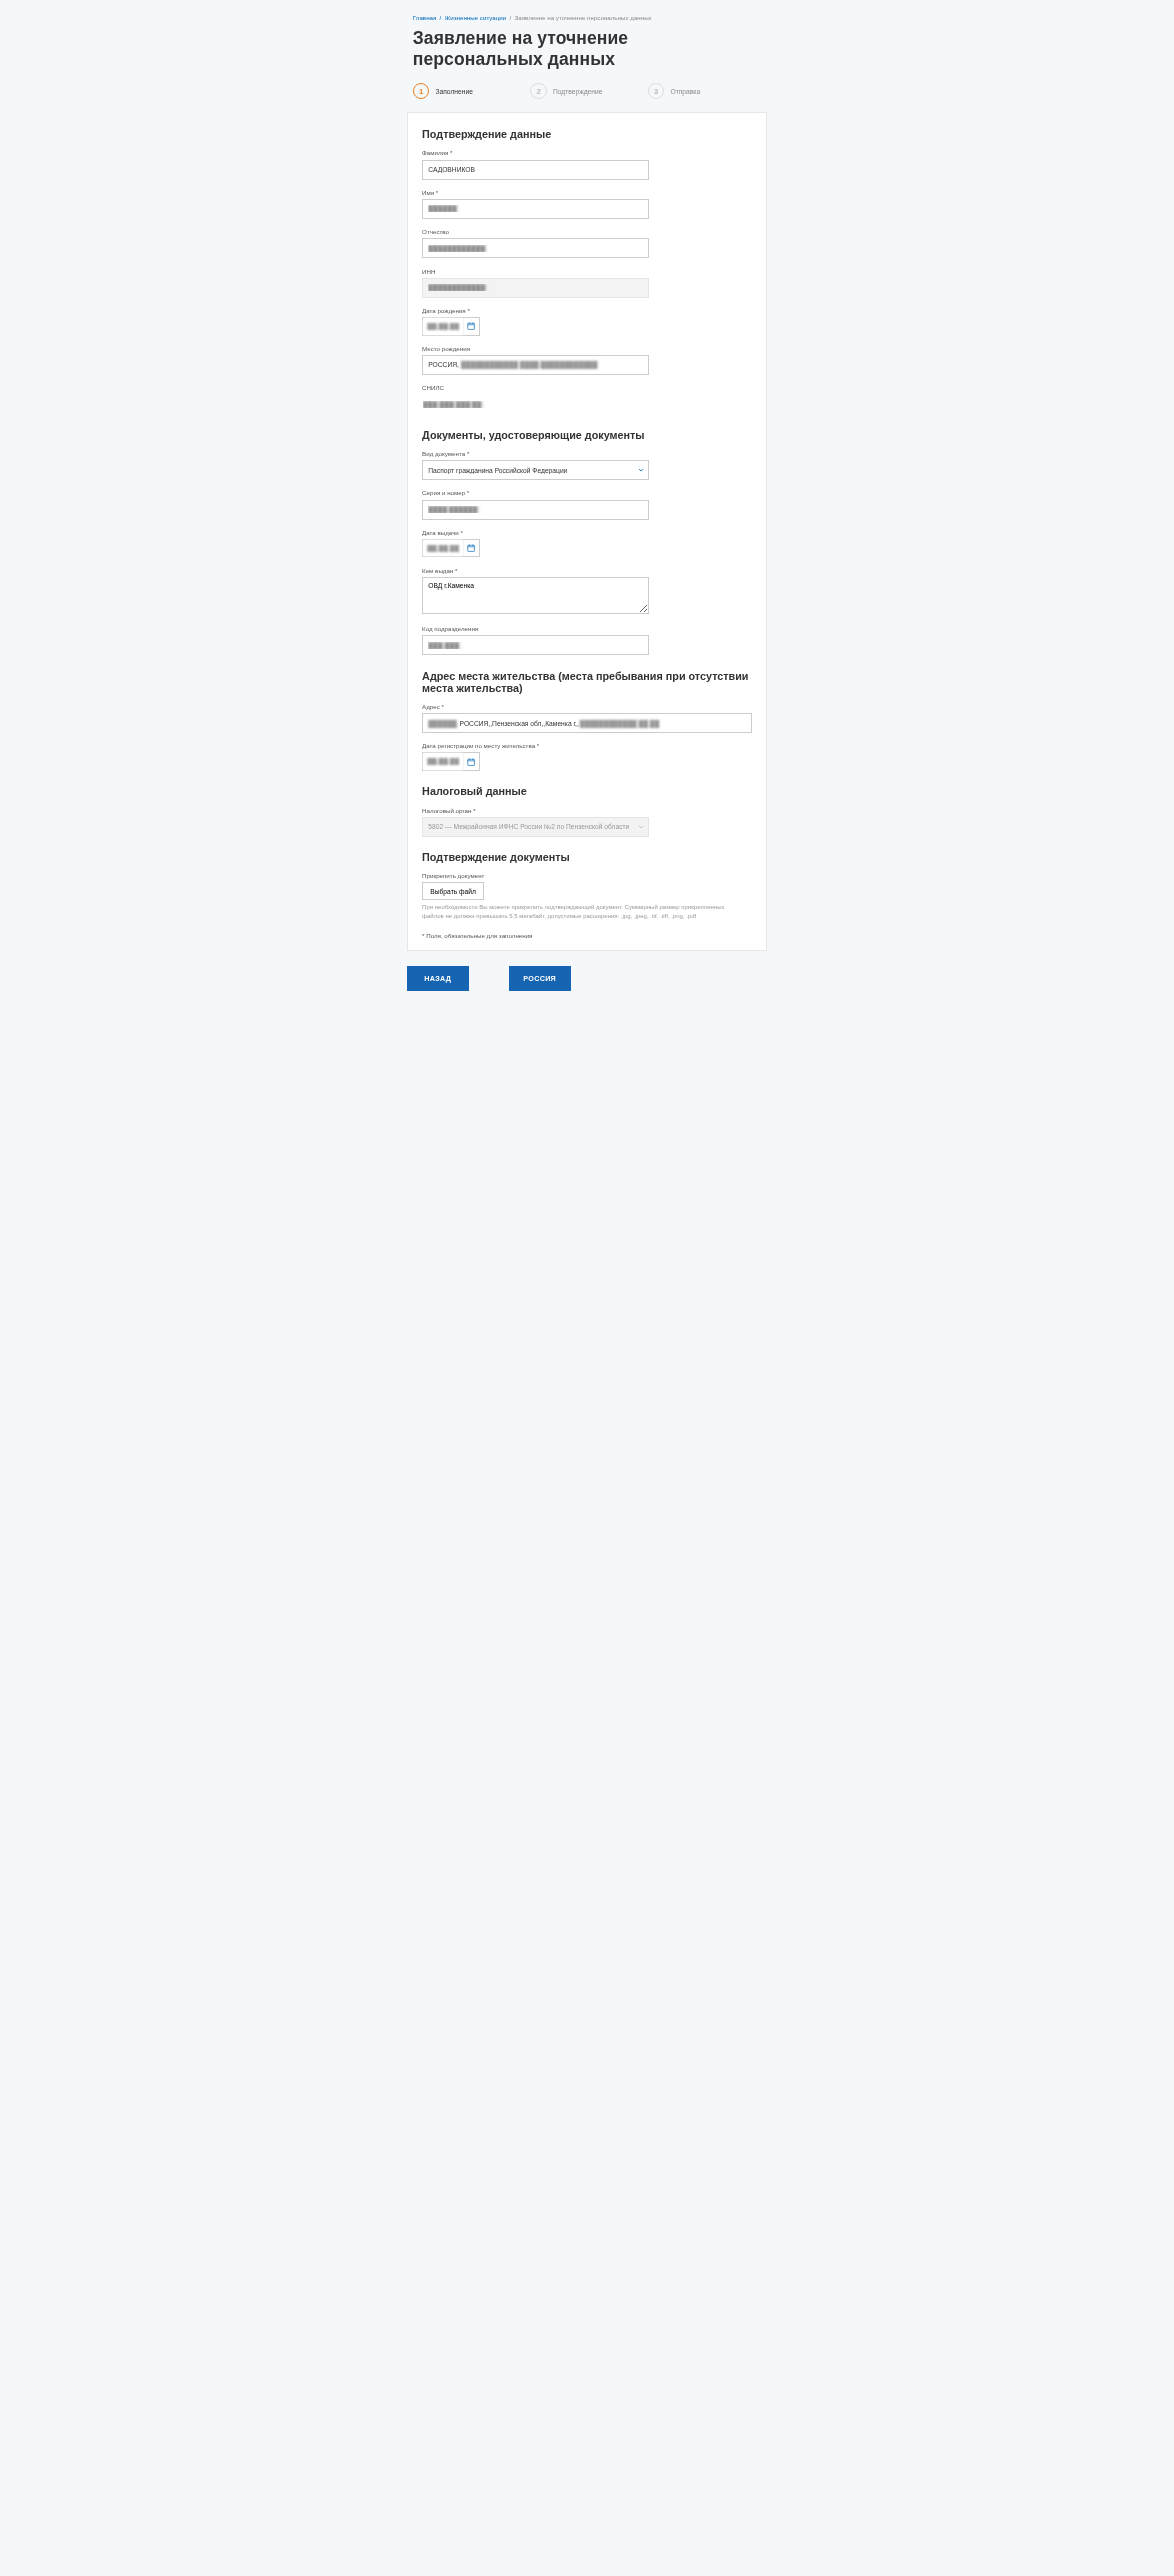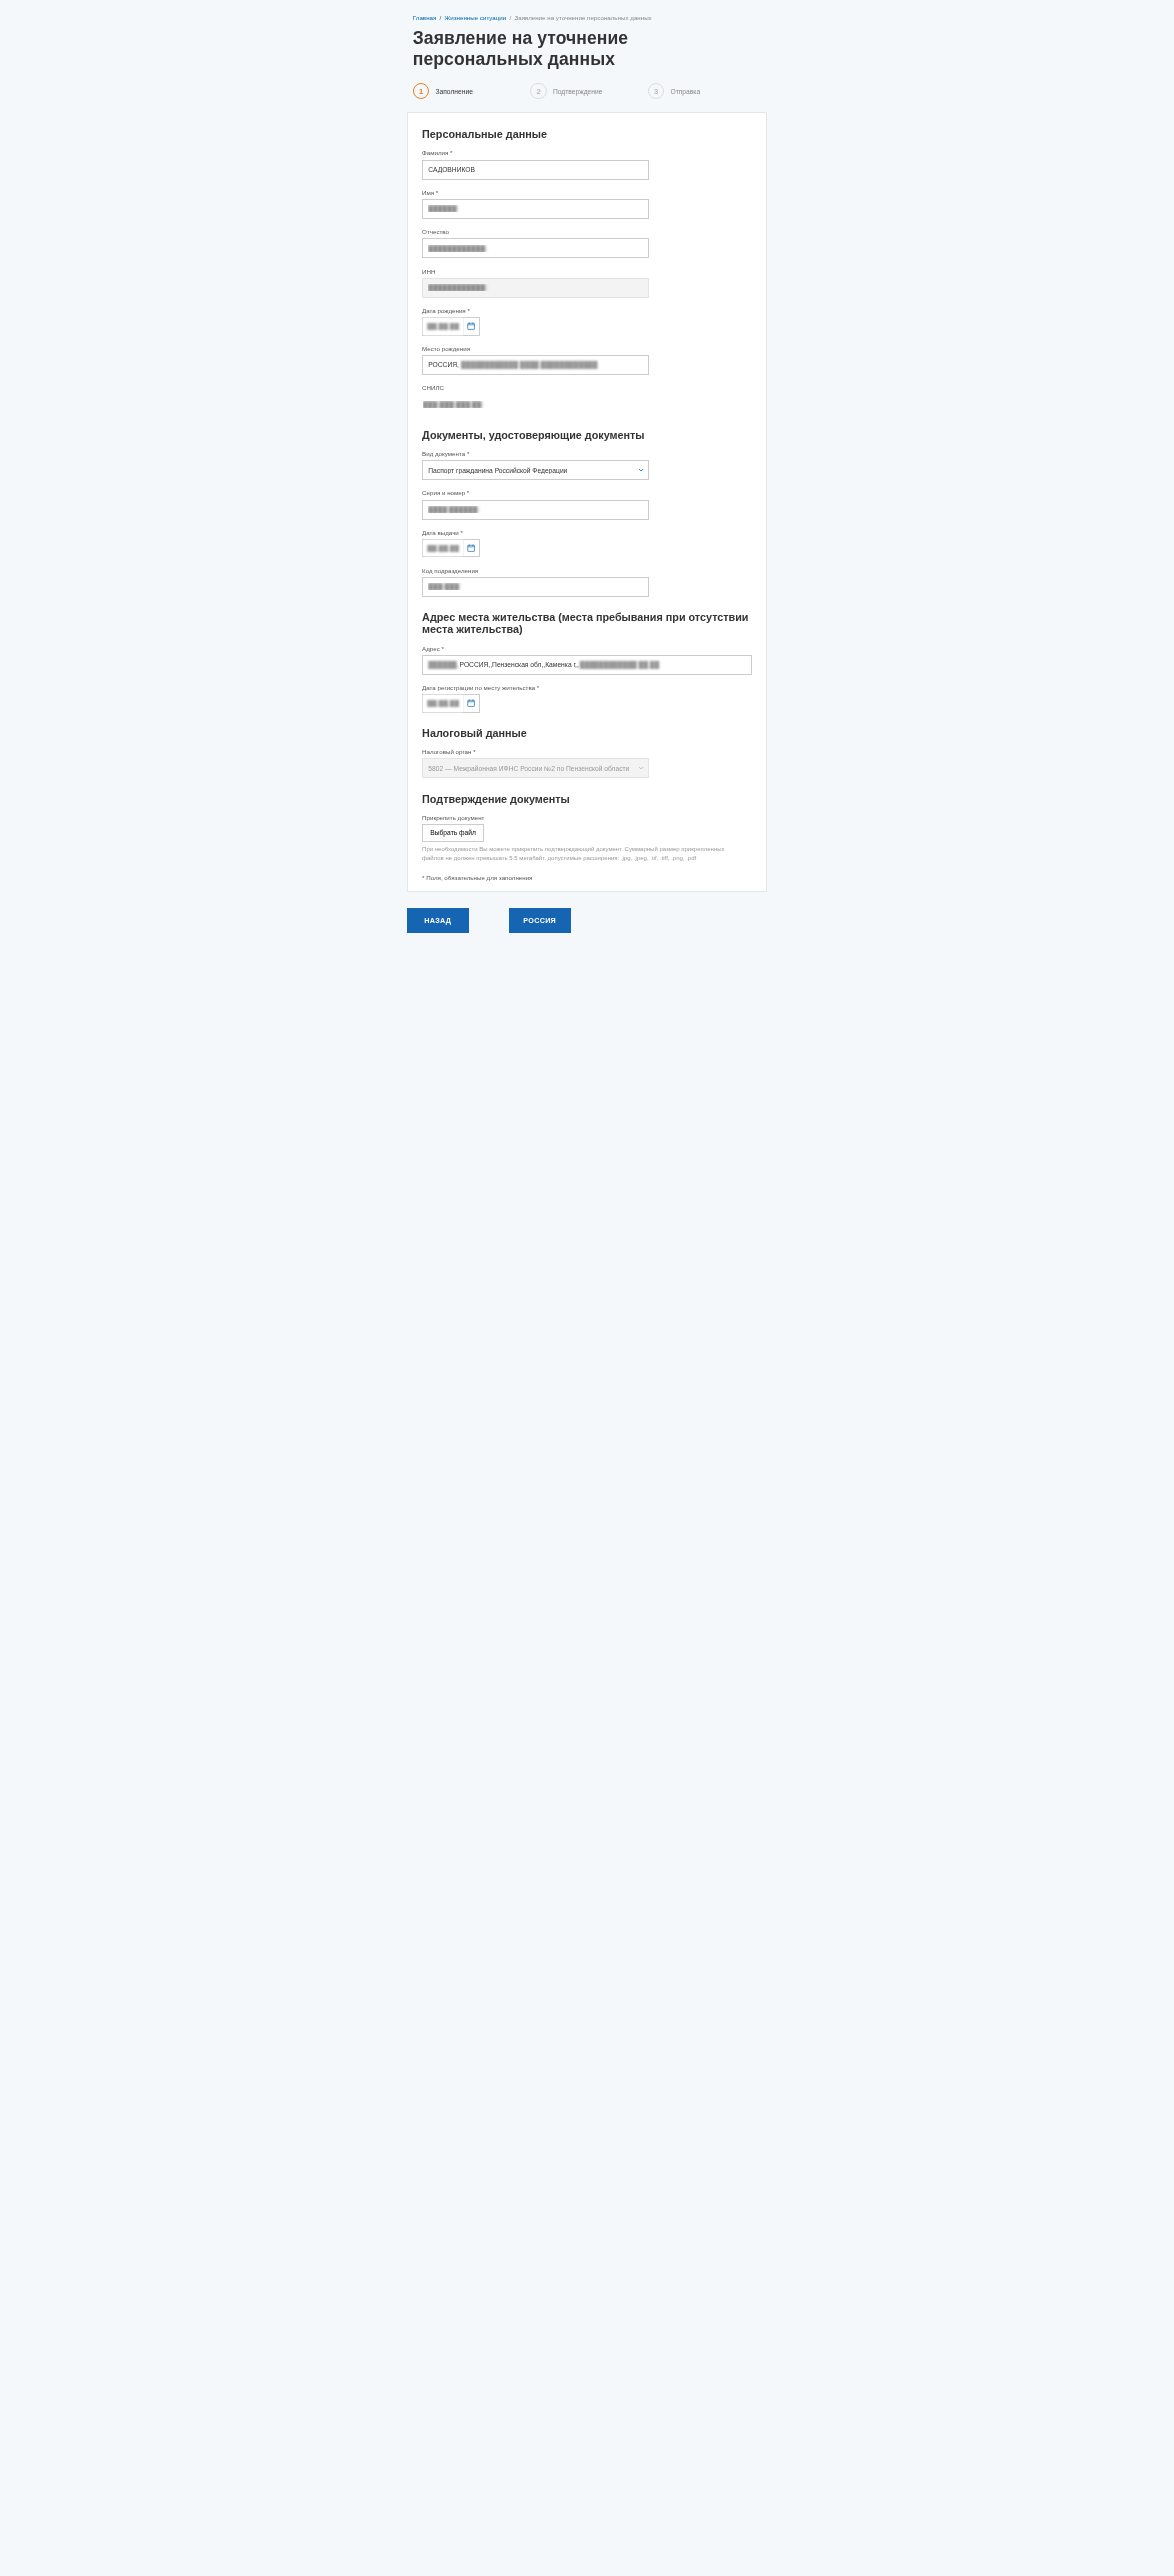--- a/index.html
+++ b/index.html
@@ -212,21 +212,21 @@
       <div class="step-label">Подтверждение</div>
     </div>
     <div class="step">
       <div class="step-circle">3</div>
       <div class="step-label">Отправка</div>
     </div>
   </div>
 
   <div class="card">
 
-    <h2 class="section">Персональные данные</h2>
+    <h2 class="section">Подтверждение данные</h2>
 
     <div class="field">
       <label class="field-label">Фамилия *</label>
       <input class="input" value="САДОВНИКОВ" style="">
     </div>
 
     <div class="field">
       <label class="field-label">Имя *</label>
       <input class="input blur" value="██████" style="">
     </div>
@@ -292,20 +292,24 @@
         <input value="██.██.████" style="">
         <div class="cal">
           <svg viewBox="0 0 16 16" fill="none" stroke="#0066b3" stroke-width="1.3">
               <rect x="1.5" y="2.5" width="13" height="12" rx="1"></rect>
               <path d="M1.5 5.5h13M4.5 1v3M11.5 1v3"></path>
             </svg>
         </div>
       </div>
     </div>
 
+    <div class="field">
+      <label class="field-label">Кем выдан *</label>
+      <textarea class="textarea" style="">ОВД г.Каменка</textarea>
+    </div>
 
     <div class="field">
       <label class="field-label">Код подразделения</label>
       <input class="input blur" value="███-███" style="">
     </div>
 
     <h2 class="section mt">Адрес места жительства (места пребывания при отсутствии места жительства)</h2>
 
     <div class="field">
       <label class="field-label">Адрес *</label>

